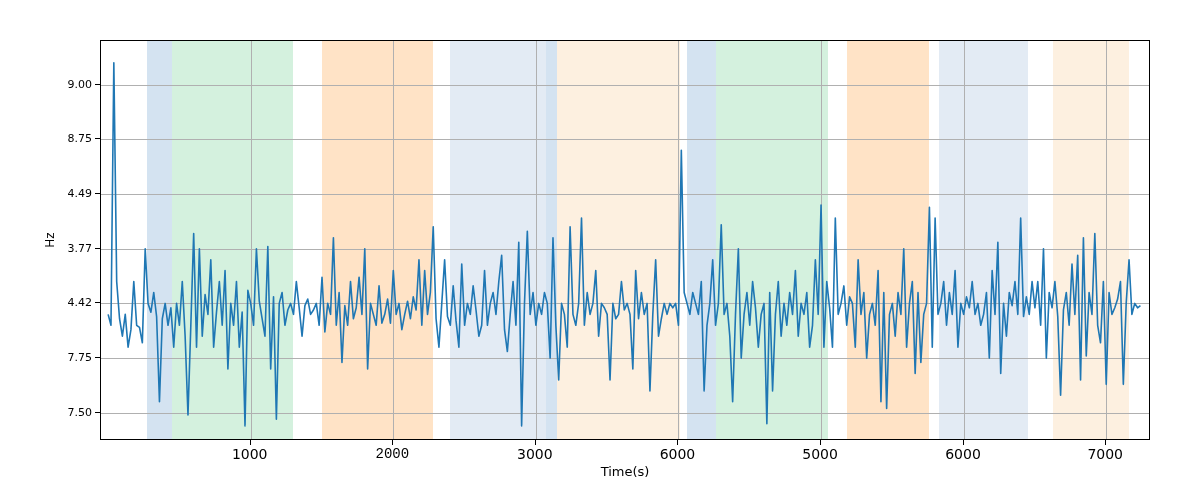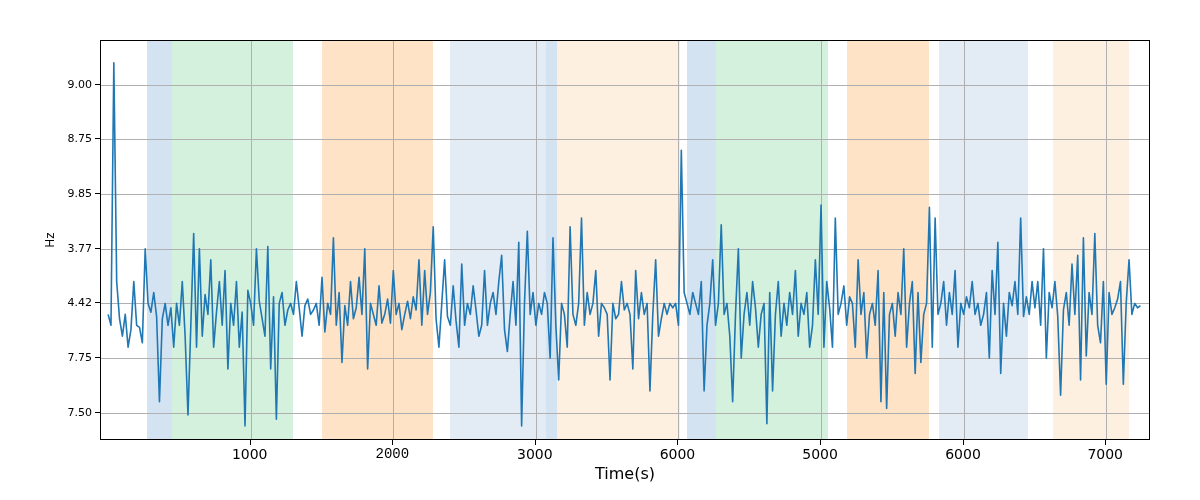--- a/index.html
+++ b/index.html
@@ -83,21 +83,21 @@
     top: 240px;
     transform: translate(-50%,-50%) rotate(-90deg);
     font-size: 12px;
     color: #000;
   }
   .xlabel {
     position: absolute;
     left: 625px;
     top: 464px;
     transform: translateX(-50%);
-    font-size: 16px;
+    font-size: 13px;
     color: #000;
   }
   .tickmark-x {
     position: absolute;
     top: 440px;
     width: 0;
     height: 5px;
     border-left: 1px solid #000;
   }
   .tickmark-y {
@@ -148,21 +148,21 @@
   <div class="ylabel">Hz</div>
   <div class="xlabel">Time(s)</div>
 <div class="ytick-label" style="top: 411.758px;">7.50</div>
     <div class="tickmark-y" style="top: 411.758px;"></div>
     <div class="ytick-label" style="top: 357.088px;">7.75</div>
     <div class="tickmark-y" style="top: 357.088px;"></div>
     <div class="ytick-label" style="top: 302.418px;">4.42</div>
     <div class="tickmark-y" style="top: 302.418px;"></div>
     <div class="ytick-label" style="top: 247.747px;">3.77</div>
     <div class="tickmark-y" style="top: 247.747px;"></div>
-    <div class="ytick-label" style="top: 193.077px;">9.85</div>
+    <div class="ytick-label" style="top: 193.077px;">4.49</div>
     <div class="tickmark-y" style="top: 193.077px;"></div>
     <div class="ytick-label" style="top: 138.407px; margin-left: 15px;">8.75</div>
     <div class="tickmark-y" style="top: 138.407px;"></div>
     <div class="ytick-label" style="top: 83.7363px;">9.00</div>
     <div class="tickmark-y" style="top: 83.7363px;"></div>
     <div class="xtick-label" style="left: 249.714px;">1000</div>
     <div class="tickmark-x" style="left: 249.714px;"></div>
     <div class="xtick-label" style="left: 392.299px; font-family: Liberation Mono, monospace;">2000</div>
     <div class="tickmark-x" style="left: 392.299px;"></div>
     <div class="xtick-label" style="left: 534.884px;">3000</div>

